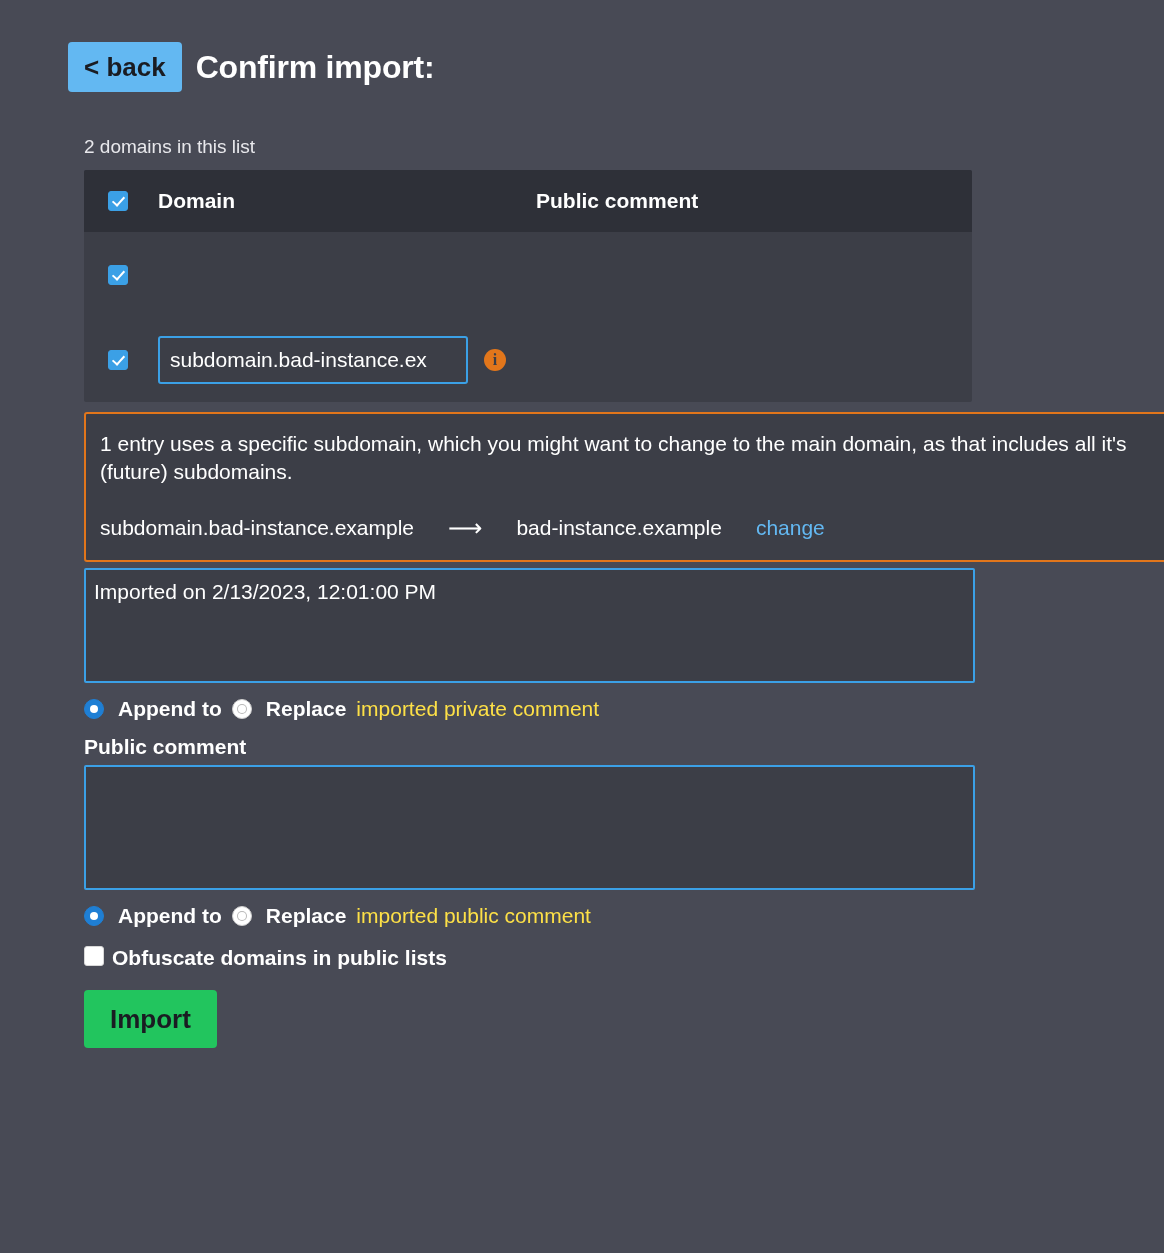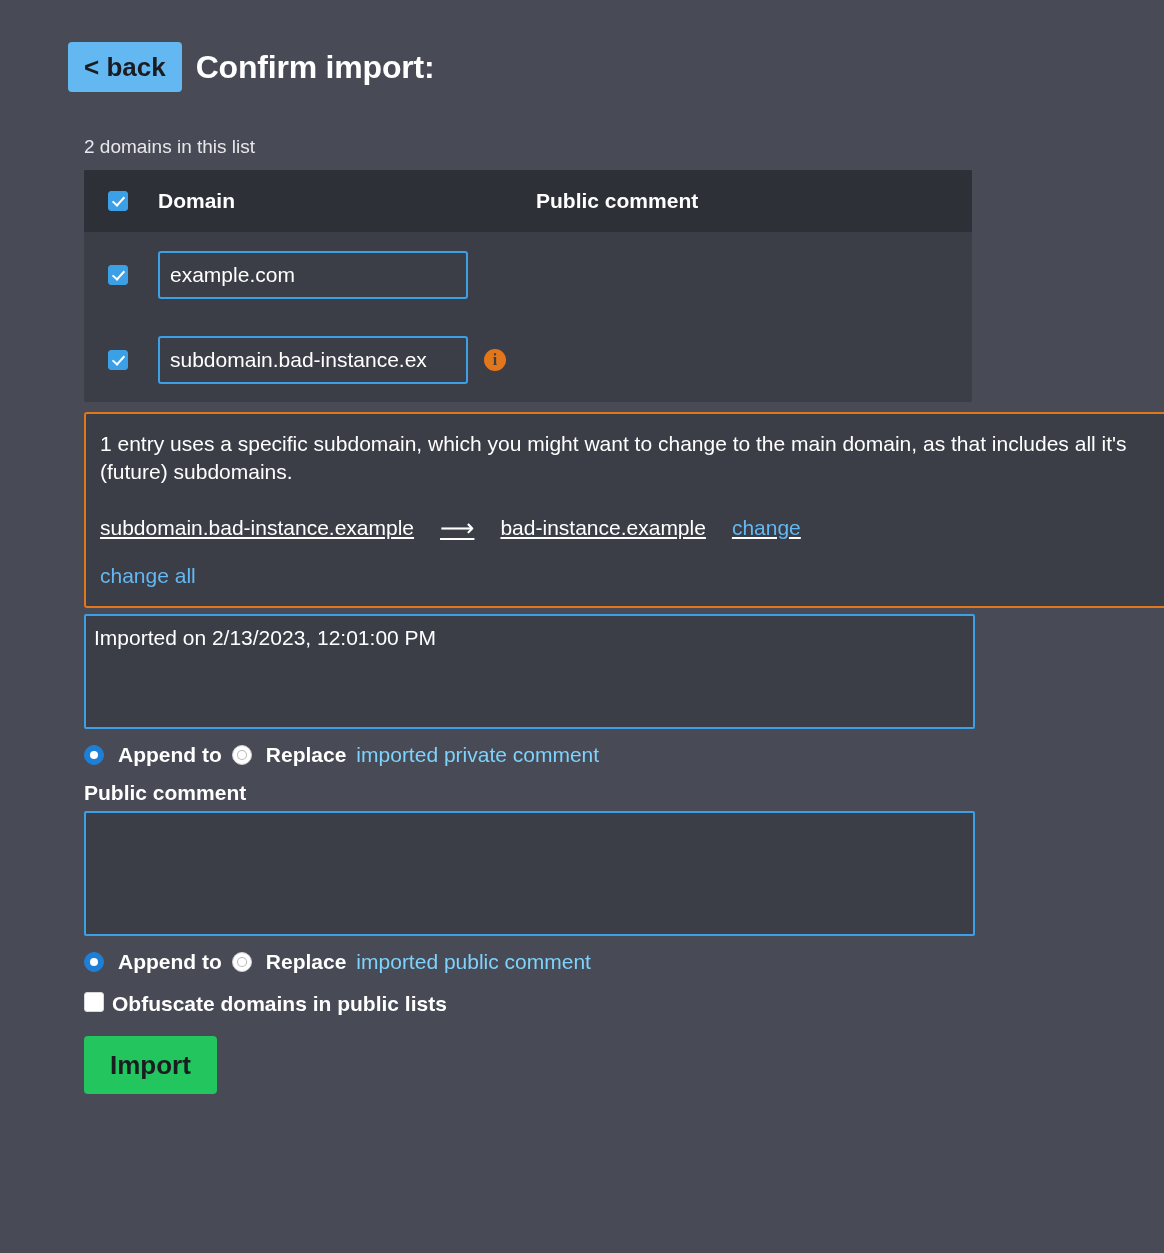--- a/index.html
+++ b/index.html
@@ -158,22 +158,21 @@
   .warn-text {
     font-size: 21px;
     line-height: 1.33;
     color: #ffffff;
   }
   .mapping-row {
     margin-top: 28px;
     display: flex;
     align-items: center;
     font-size: 21px;
-    gap: 26px;
-    text-decoration: underline;
+    gap: 34px;
   }
   .arrow {
     font-size: 24px;
     color: #ffffff;
   }
   .link {
     color: #63b8f2;
     text-decoration: none;
     cursor: pointer;
     font-size: 21px;
@@ -209,21 +208,21 @@
   .ta.public { height: 125px; }
   .radio-row {
     margin-top: 14px;
     margin-left: 16px;
     display: flex;
     align-items: center;
     font-size: 21px;
     gap: 10px;
   }
   .radio-row .strong { font-weight: bold; }
-  .radio-row .plain-label { color: #7dd3fc; }
+  .radio-row .plain-label { color: #fde047; }
   input[type="radio"].rb {
     -webkit-appearance: none;
     appearance: none;
     width: 20px;
     height: 20px;
     border-radius: 50%;
     background: #ffffff;
     border: 1px solid #cfcfcf;
     position: relative;
     margin: 0 4px 0 0;
@@ -297,43 +296,39 @@
         <input type="checkbox" class="cb" checked="" style="">
       </div>
       <div class="th-domain">Domain</div>
       <div class="th-comment">Public comment</div>
     </div>
 
     <div class="trow">
       <div class="td-check">
         <input type="checkbox" class="cb" checked="" style="">
       </div>
-      <input class="domain-input" value="example.com" style="">
     </div>
 
     <div class="trow">
       <div class="td-check">
         <input type="checkbox" class="cb" checked="" style="">
       </div>
       <input class="domain-input" value="subdomain.bad-instance.ex" style="">
       <span class="info-icon">i</span>
     </div>
   </div>
 
   <div class="warn-box">
     <div class="warn-text">1 entry uses a specific subdomain, which you might want to change to the main domain, as that includes all it's (future) subdomains.</div>
     <div class="mapping-row">
       <span>subdomain.bad-instance.example</span>
       <span class="arrow">⟶</span>
       <span>bad-instance.example</span>
       <a class="link">change</a>
     </div>
-    <div class="change-all">
-      <a class="link">change all</a>
-    </div>
   </div>
 
   <textarea class="ta private" placeholder="" style="">Imported on 2/13/2023, 12:01:00 PM</textarea>
 
   <div class="radio-row">
     <input type="radio" class="rb" name="privmode" checked="" style="">
     <span class="strong">Append to</span>
     <input type="radio" class="rb" name="privmode" style="">
     <span class="strong">Replace</span>
     <span class="plain-label">imported private comment</span>

